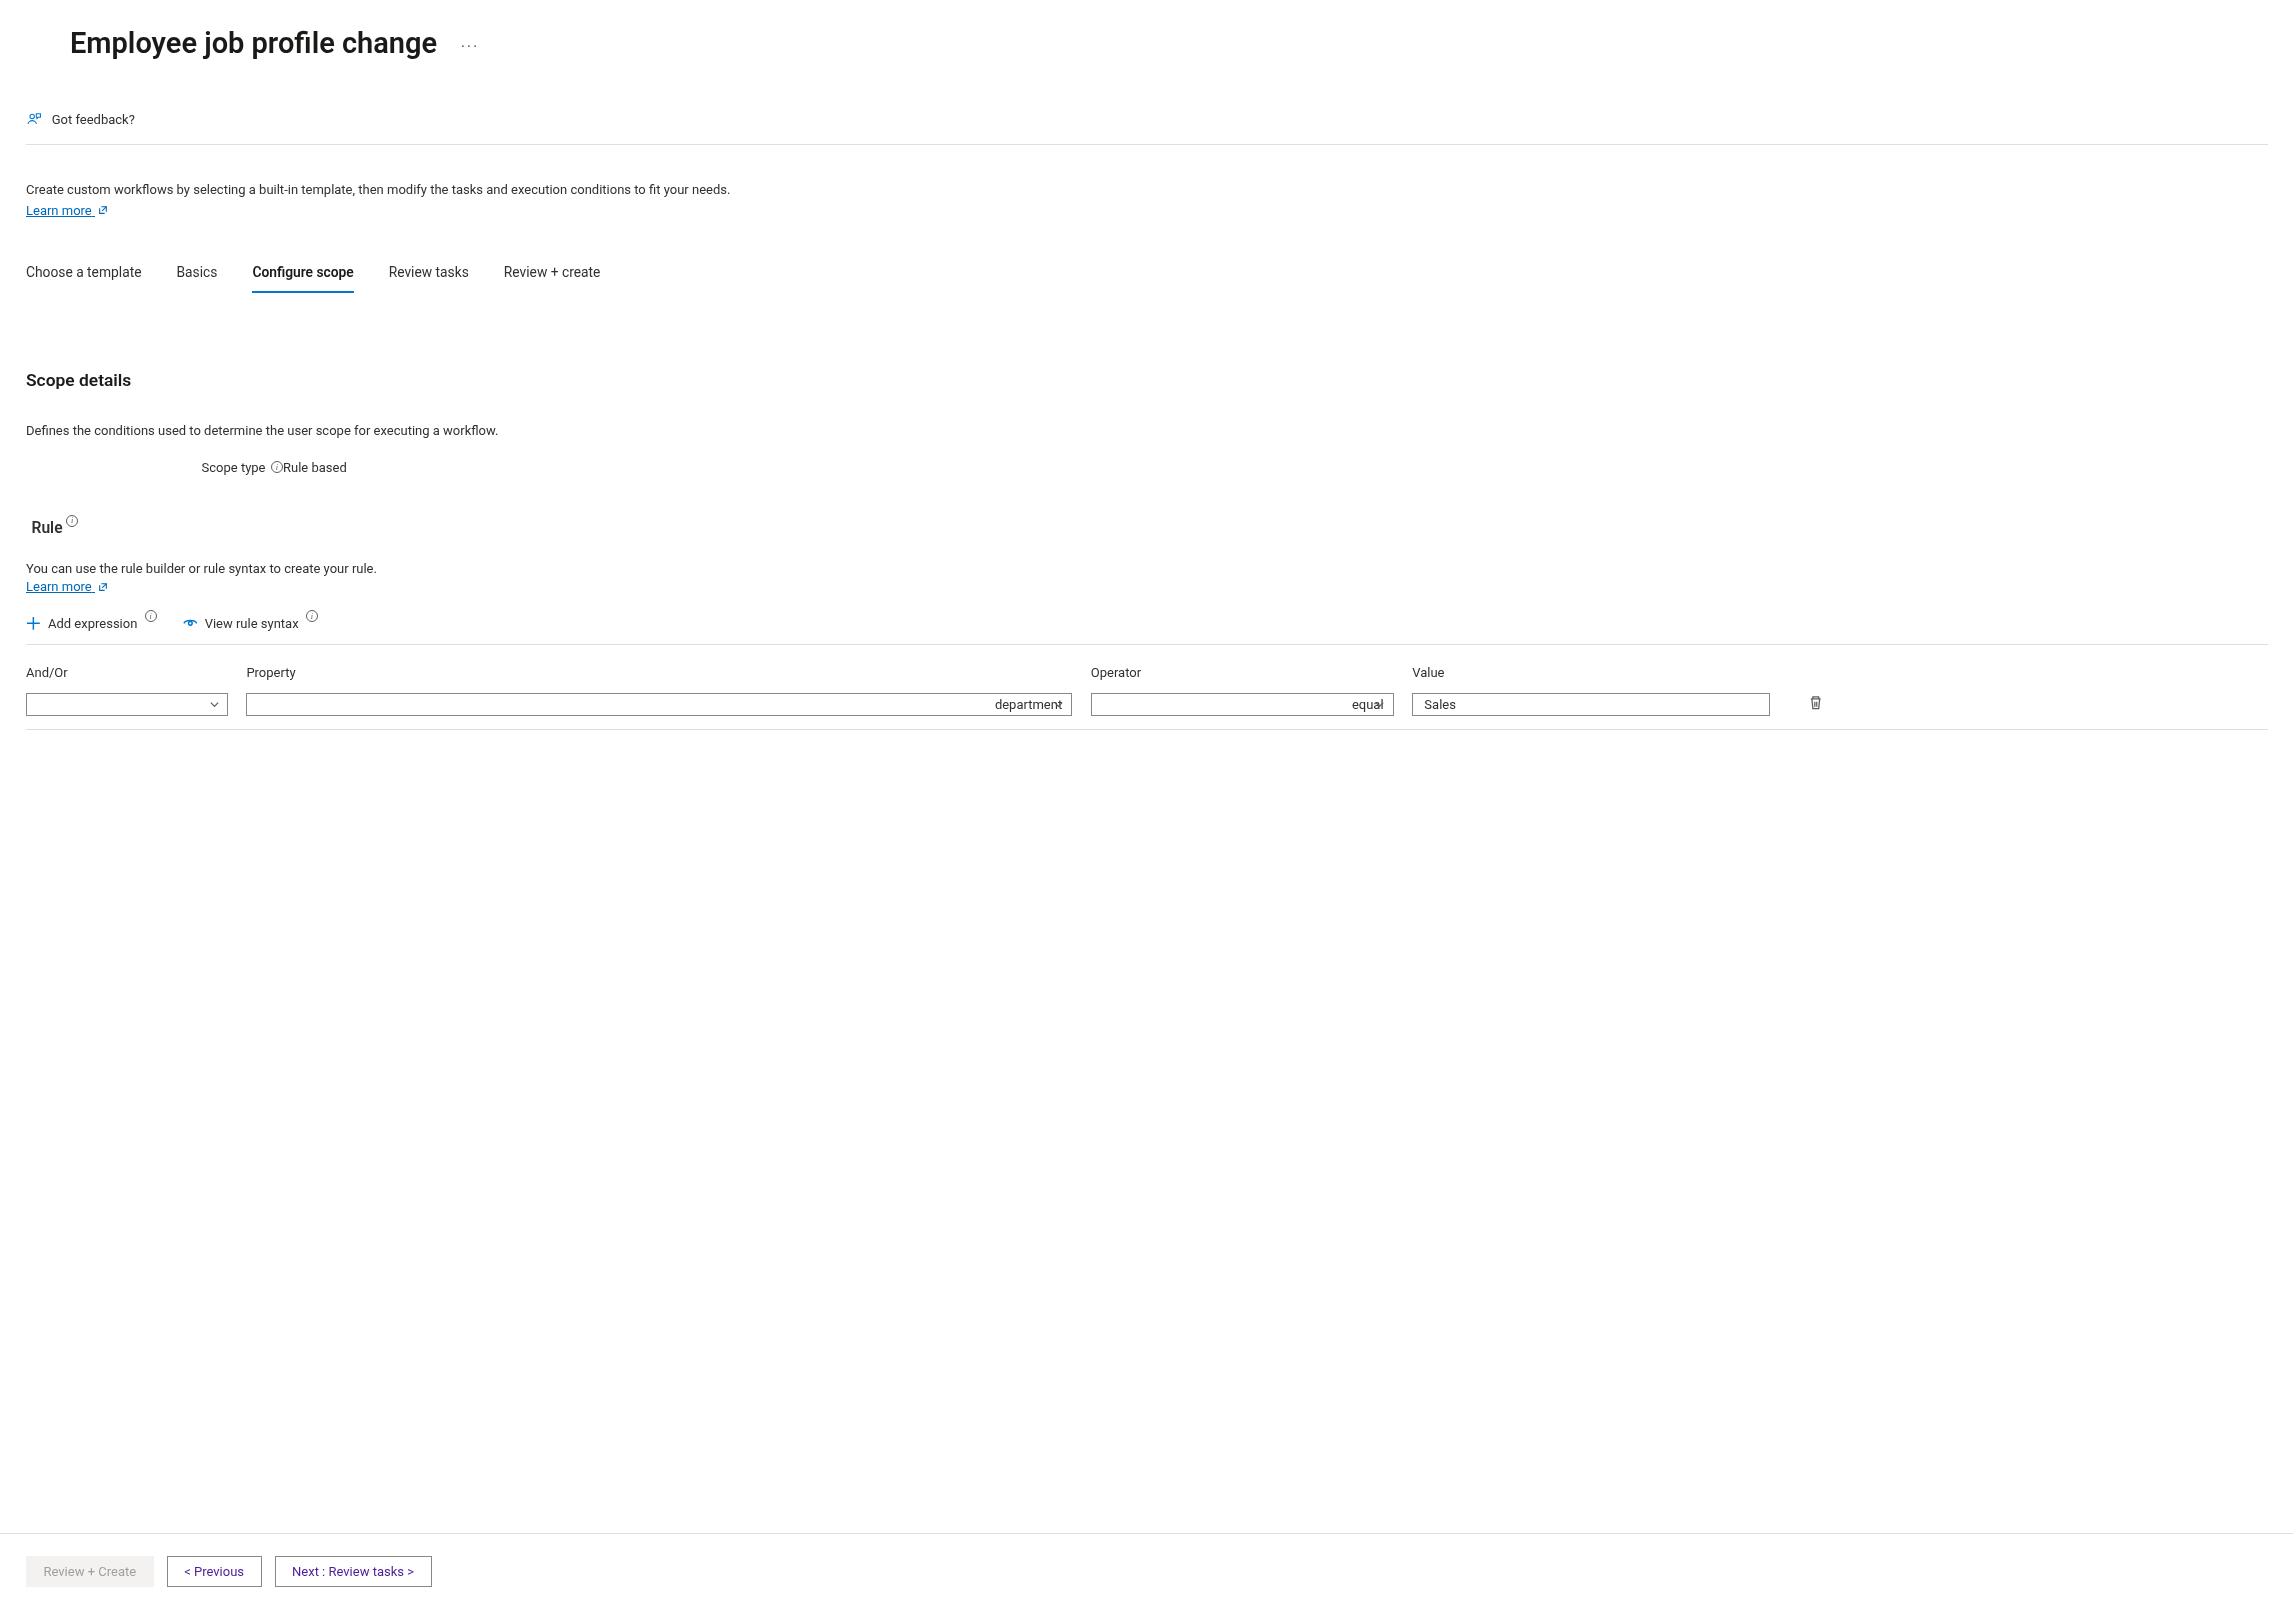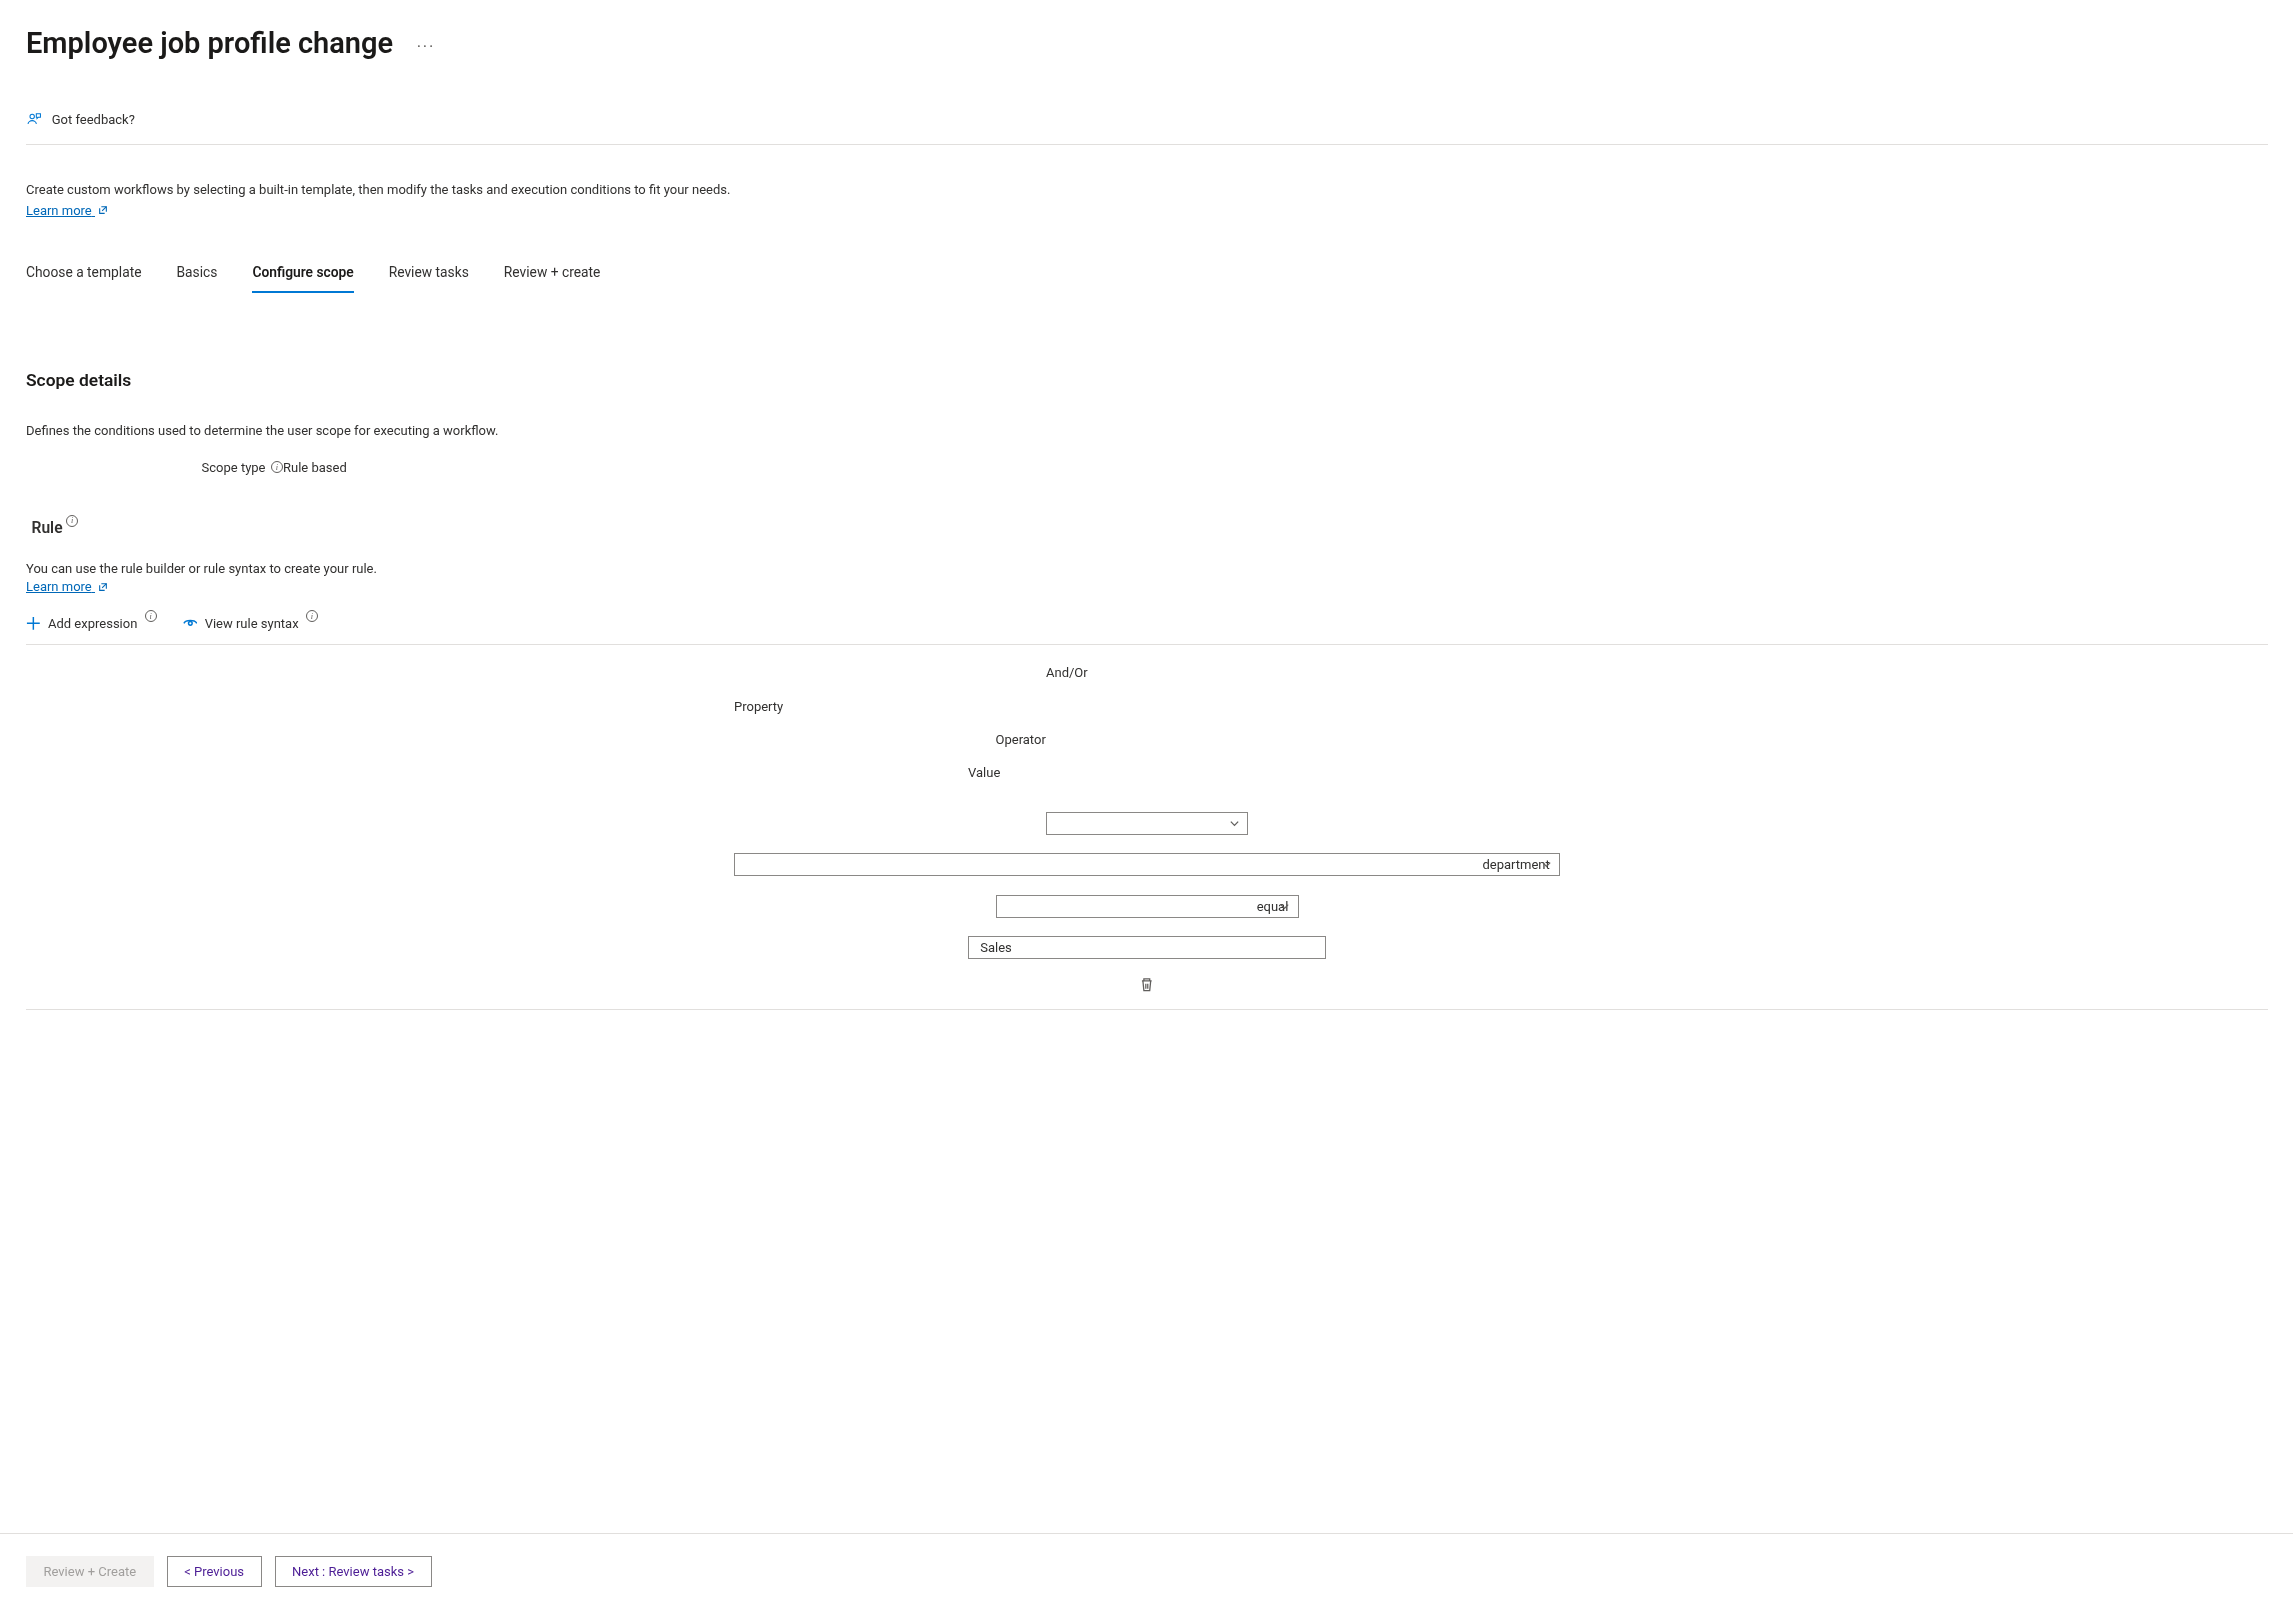--- a/index.html
+++ b/index.html
@@ -16,20 +16,21 @@
     min-height: 1624px;
     position: relative;
     padding: 26px 26px 110px 26px;
   }
 
   
   .header-row {
     display: flex;
     align-items: flex-end;
     gap: 18px;
+    margin-left: 44px;
   }
   .page-title {
     font-size: 29px;
     font-weight: 600;
     color: #1b1a19;
   }
   .ellipsis-btn {
     font-size: 16.5px;
     color: #605e5c;
     padding: 3.7px 5.5px;
@@ -138,21 +139,20 @@
     position: relative;
     top: -7.3px;
   }
 
   
   .rule-grid { margin-top: 20px; }
   .grid-header-row, .grid-body-row {
     display: flex;
     align-items: center;
     gap: 18.4px;
-    flex-direction: column;
   }
   .grid-header-row { font-size: 13px; color: #323130; }
   .grid-body-row { margin-top: 13px; padding-bottom: 13px; border-bottom: 0.9px solid #e1dfdd;}
 
   .col-andor { width: 202px; }
   .col-property { width: 826px; }
   .col-operator { width: 303px; }
   .col-value { width: 358px; }
   .col-action { width: 55px; display:flex; justify-content:center; }
 

